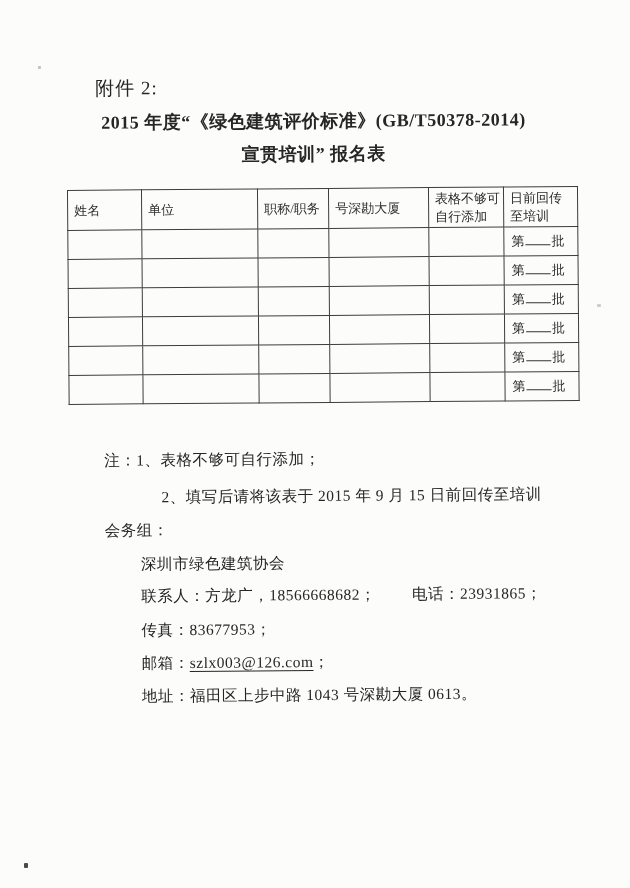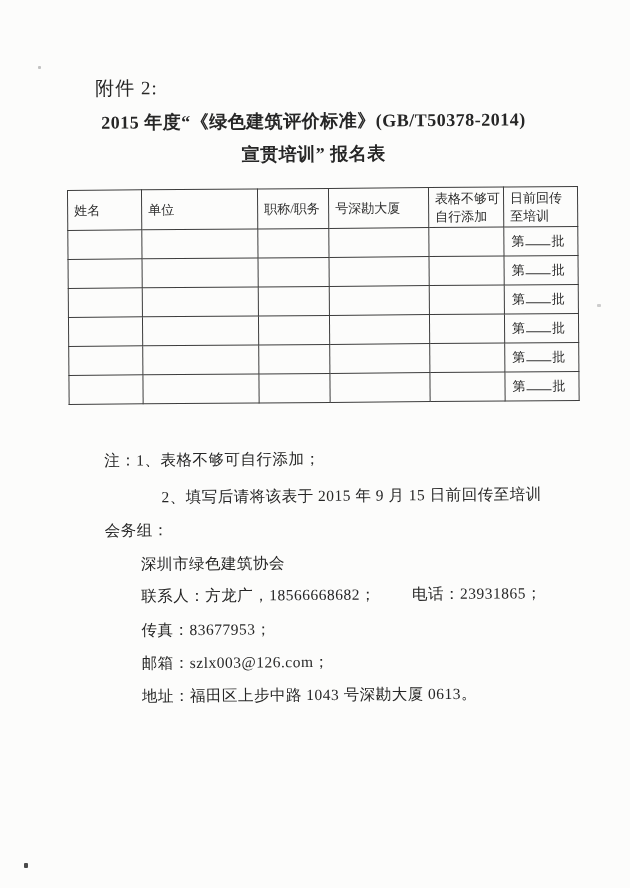--- a/index.html
+++ b/index.html
@@ -91,21 +91,21 @@
   }
   .note-1 { left: 103px; top: 449px; }
   .note-2 { left: 160px; top: 486px; }
   .note-3 { left: 103px; top: 507px; margin-top: 12px; }
   .contact-org     { left: 139px; top: 553px; }
   .contact-person  { left: 139px; top: 585px; }
   .contact-fax     { left: 139px; top: 619px; }
   .contact-email   { left: 139px; top: 652px; }
   .contact-address { left: 139px; top: 685px; }
   .phone-part { margin-left: 36px; }
-  .underline { text-underline-offset: 3px; }
+  .underline { text-decoration: underline; text-underline-offset: 3px; }
 
   .speck {
     position: absolute;
     border-radius: 1px;
   }
   .speck-1 { left: 24px; top: 863px; width: 4px; height: 5px; background: #4a4a4a; }
   .speck-2 { left: 38px; top: 66px; width: 3px; height: 3px; background: #c2c2c2; }
   .speck-3 { left: 597px; top: 304px; width: 4px; height: 3px; background: #cdcdcd; }
 </style>
 </head>

